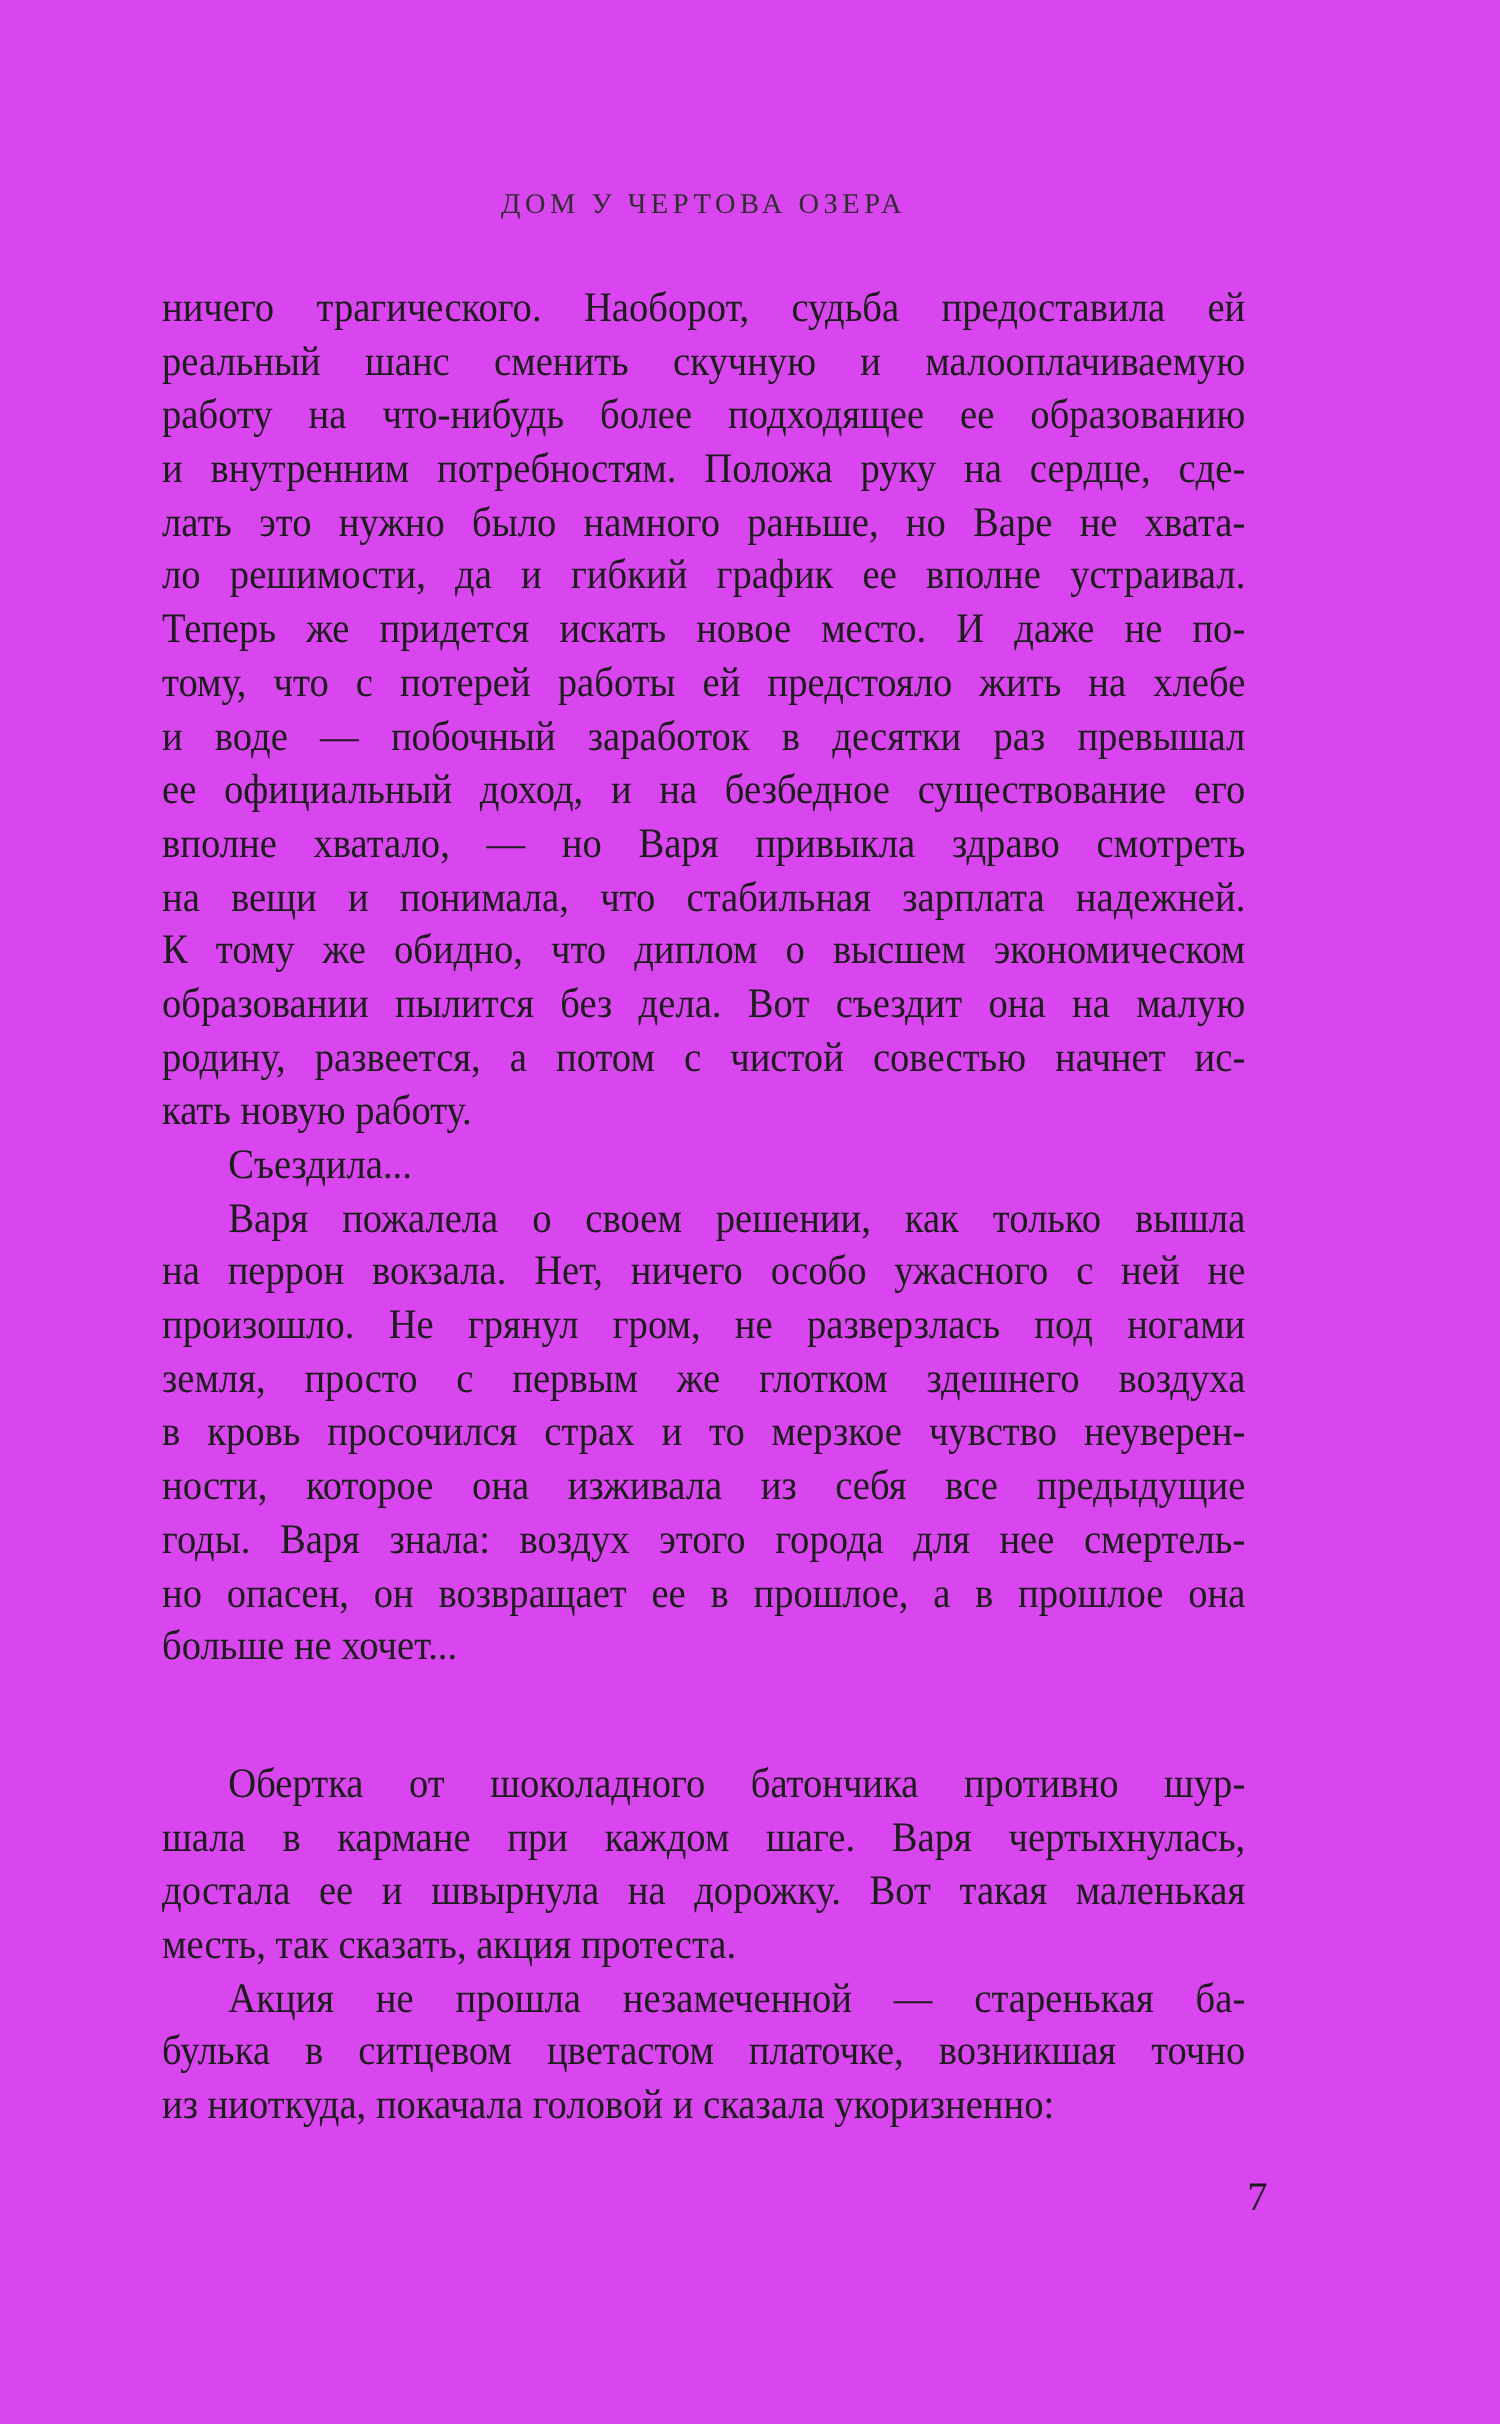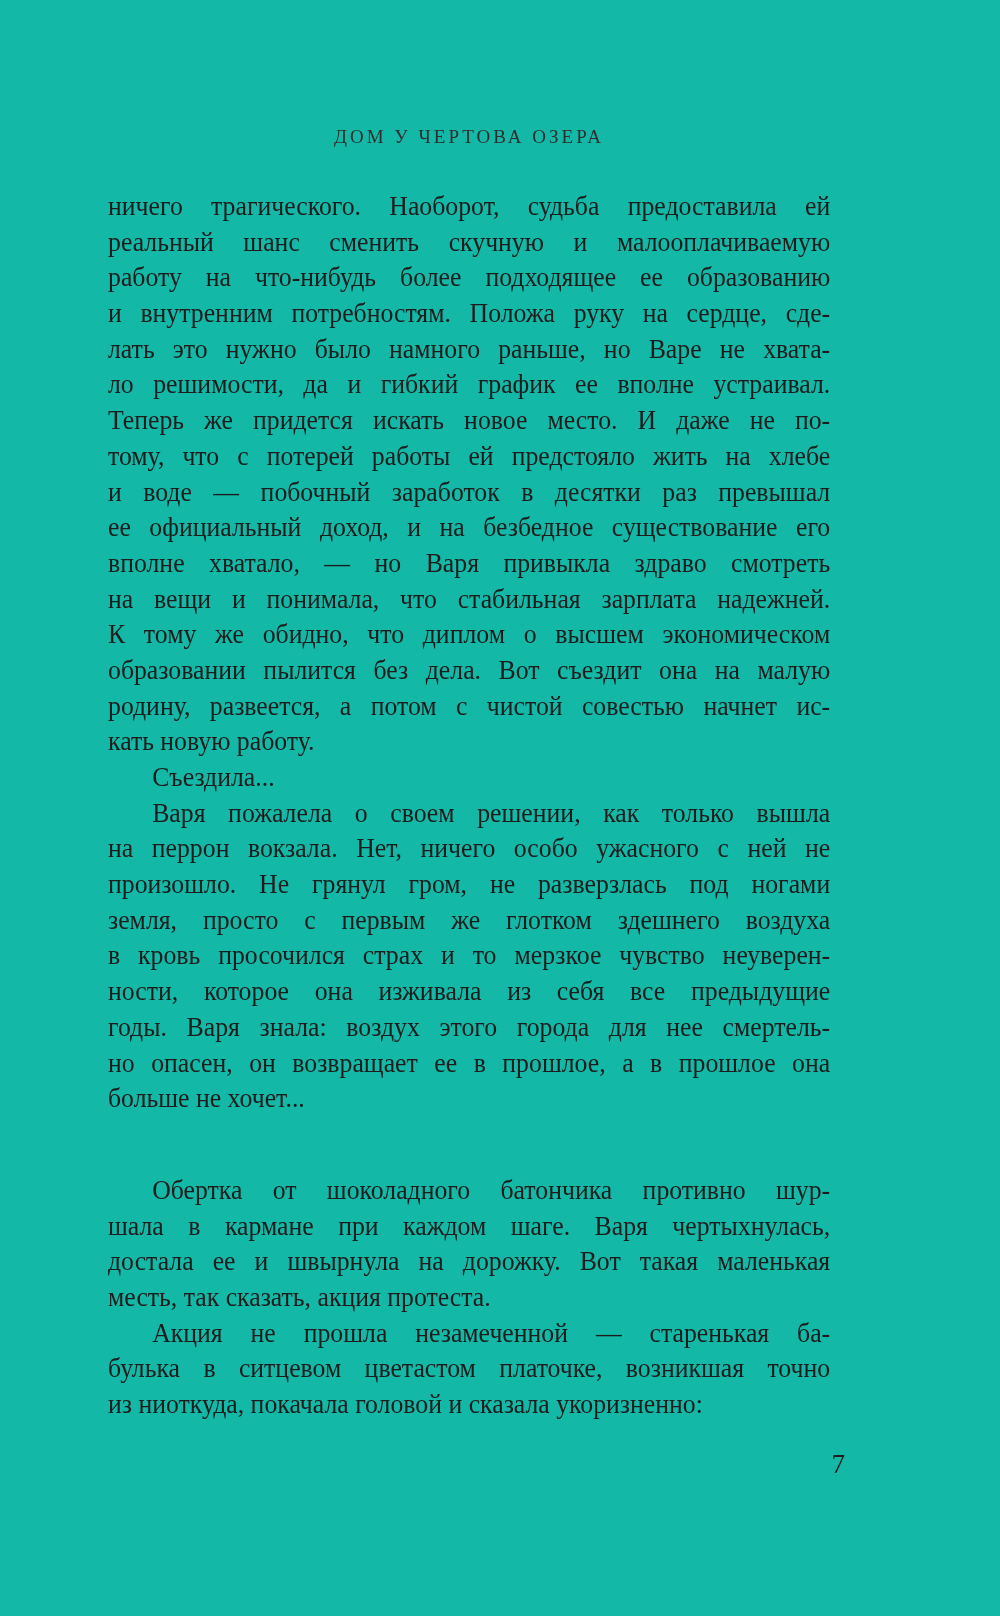--- a/index.html
+++ b/index.html
@@ -11,21 +11,21 @@
     height: 1616px;
     background: #ffffff;
     font-family: "Liberation Serif", "DejaVu Serif", serif;
     color: #1c1c1c;
     overflow: hidden;
   }
   .page {
     position: relative;
     width: 1000px;
     height: 1616px;
-    background: #14b8a6;
+    background: #d946ef;
   }
   .running-header {
     position: absolute;
     left: 108px;
     top: 126px;
     width: 722px;
     text-align: center;
     font-size: 19px;
     letter-spacing: 3px;
     color: #2e2e2e;

